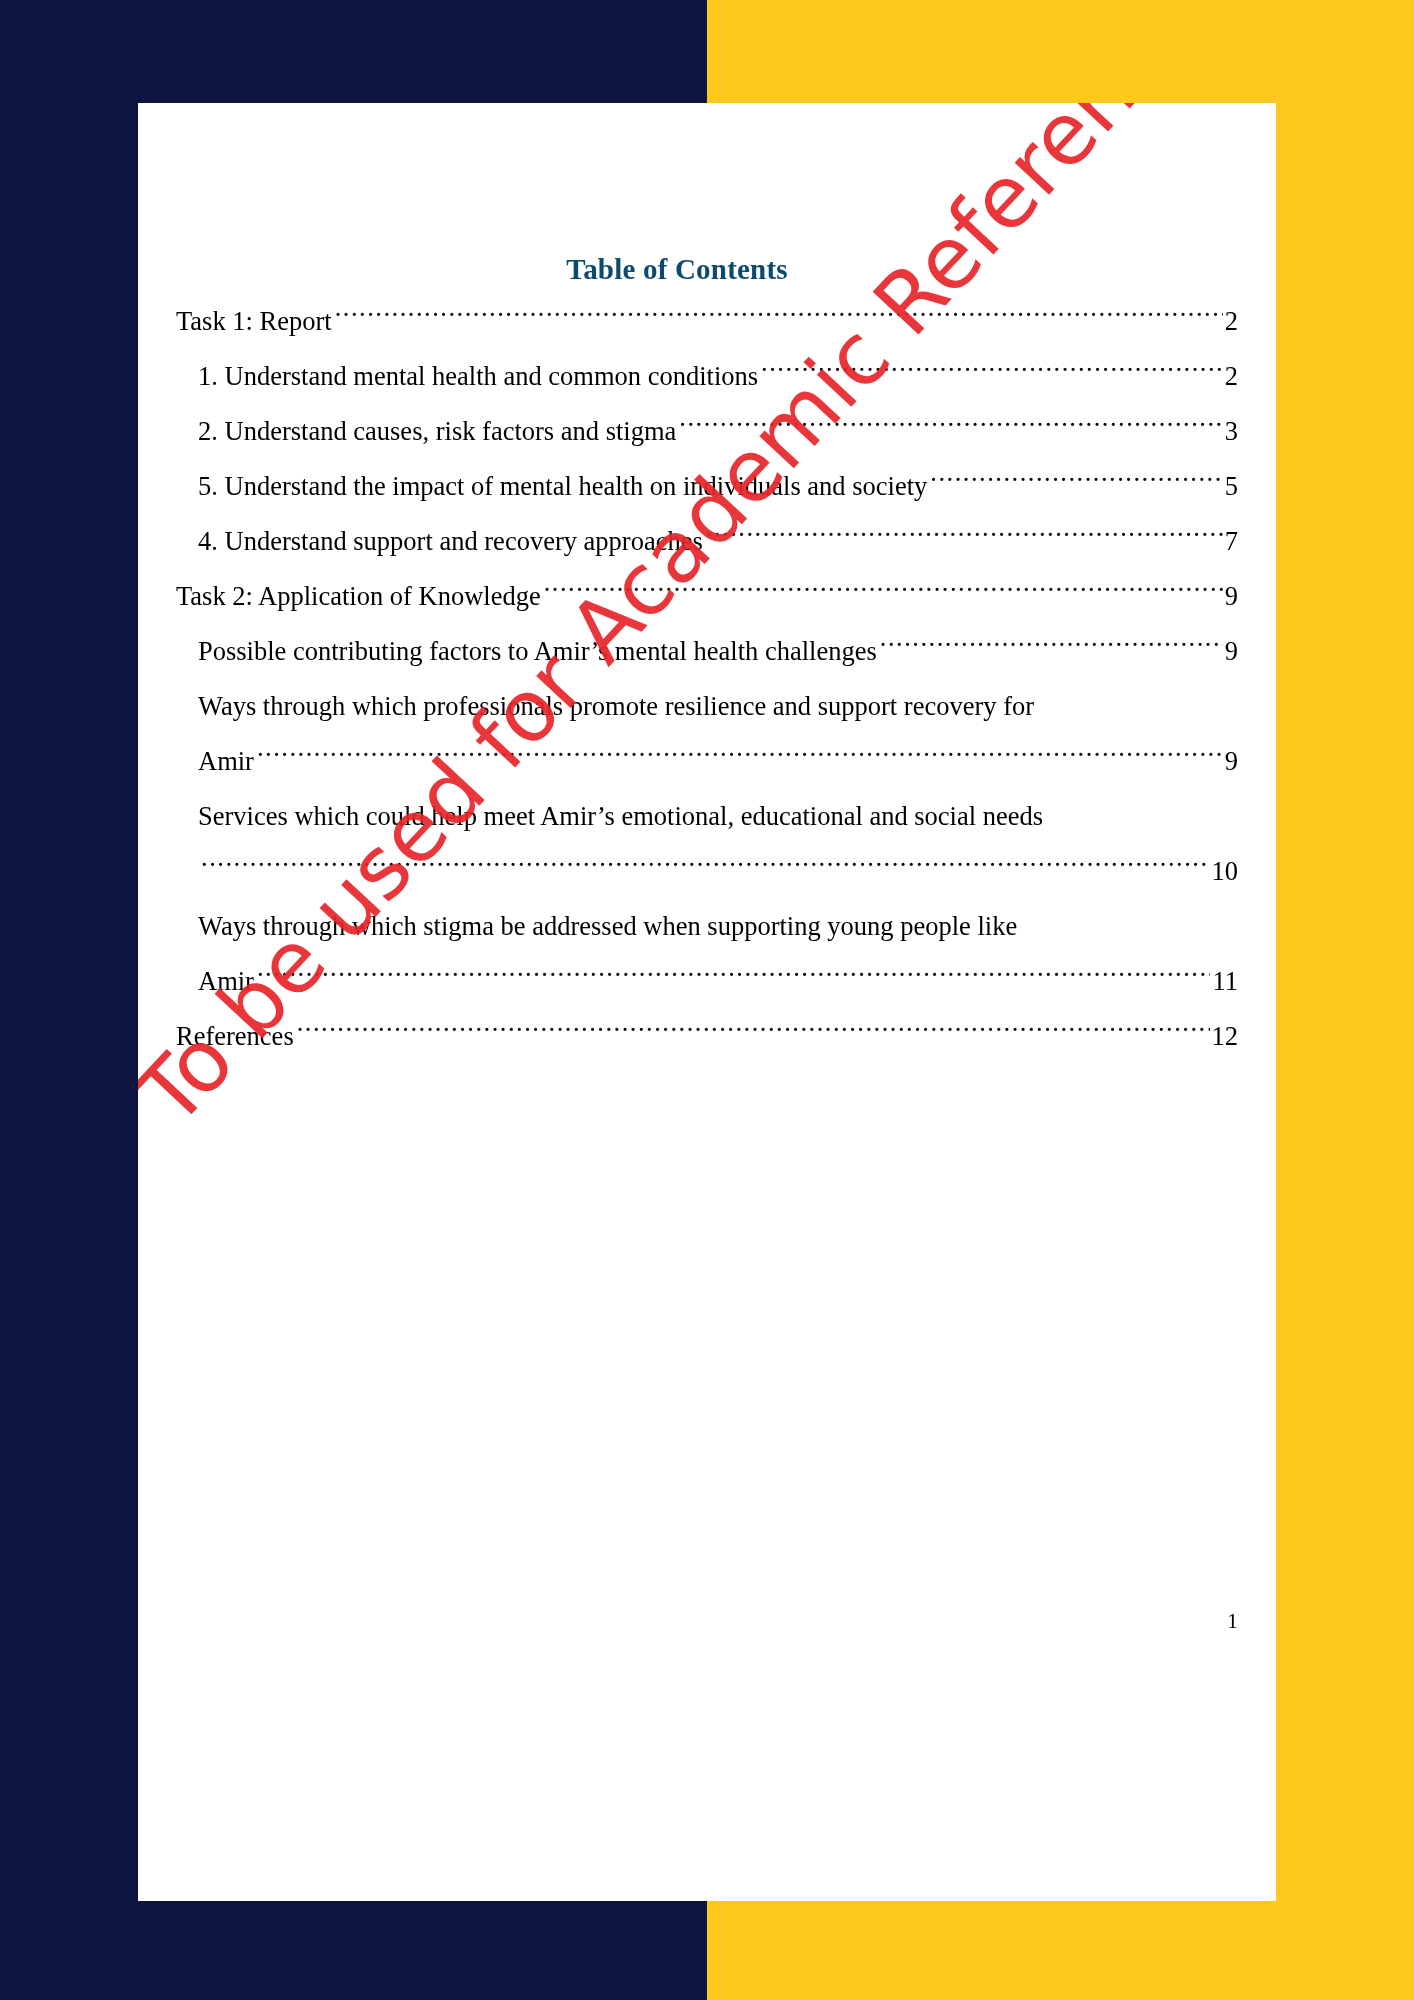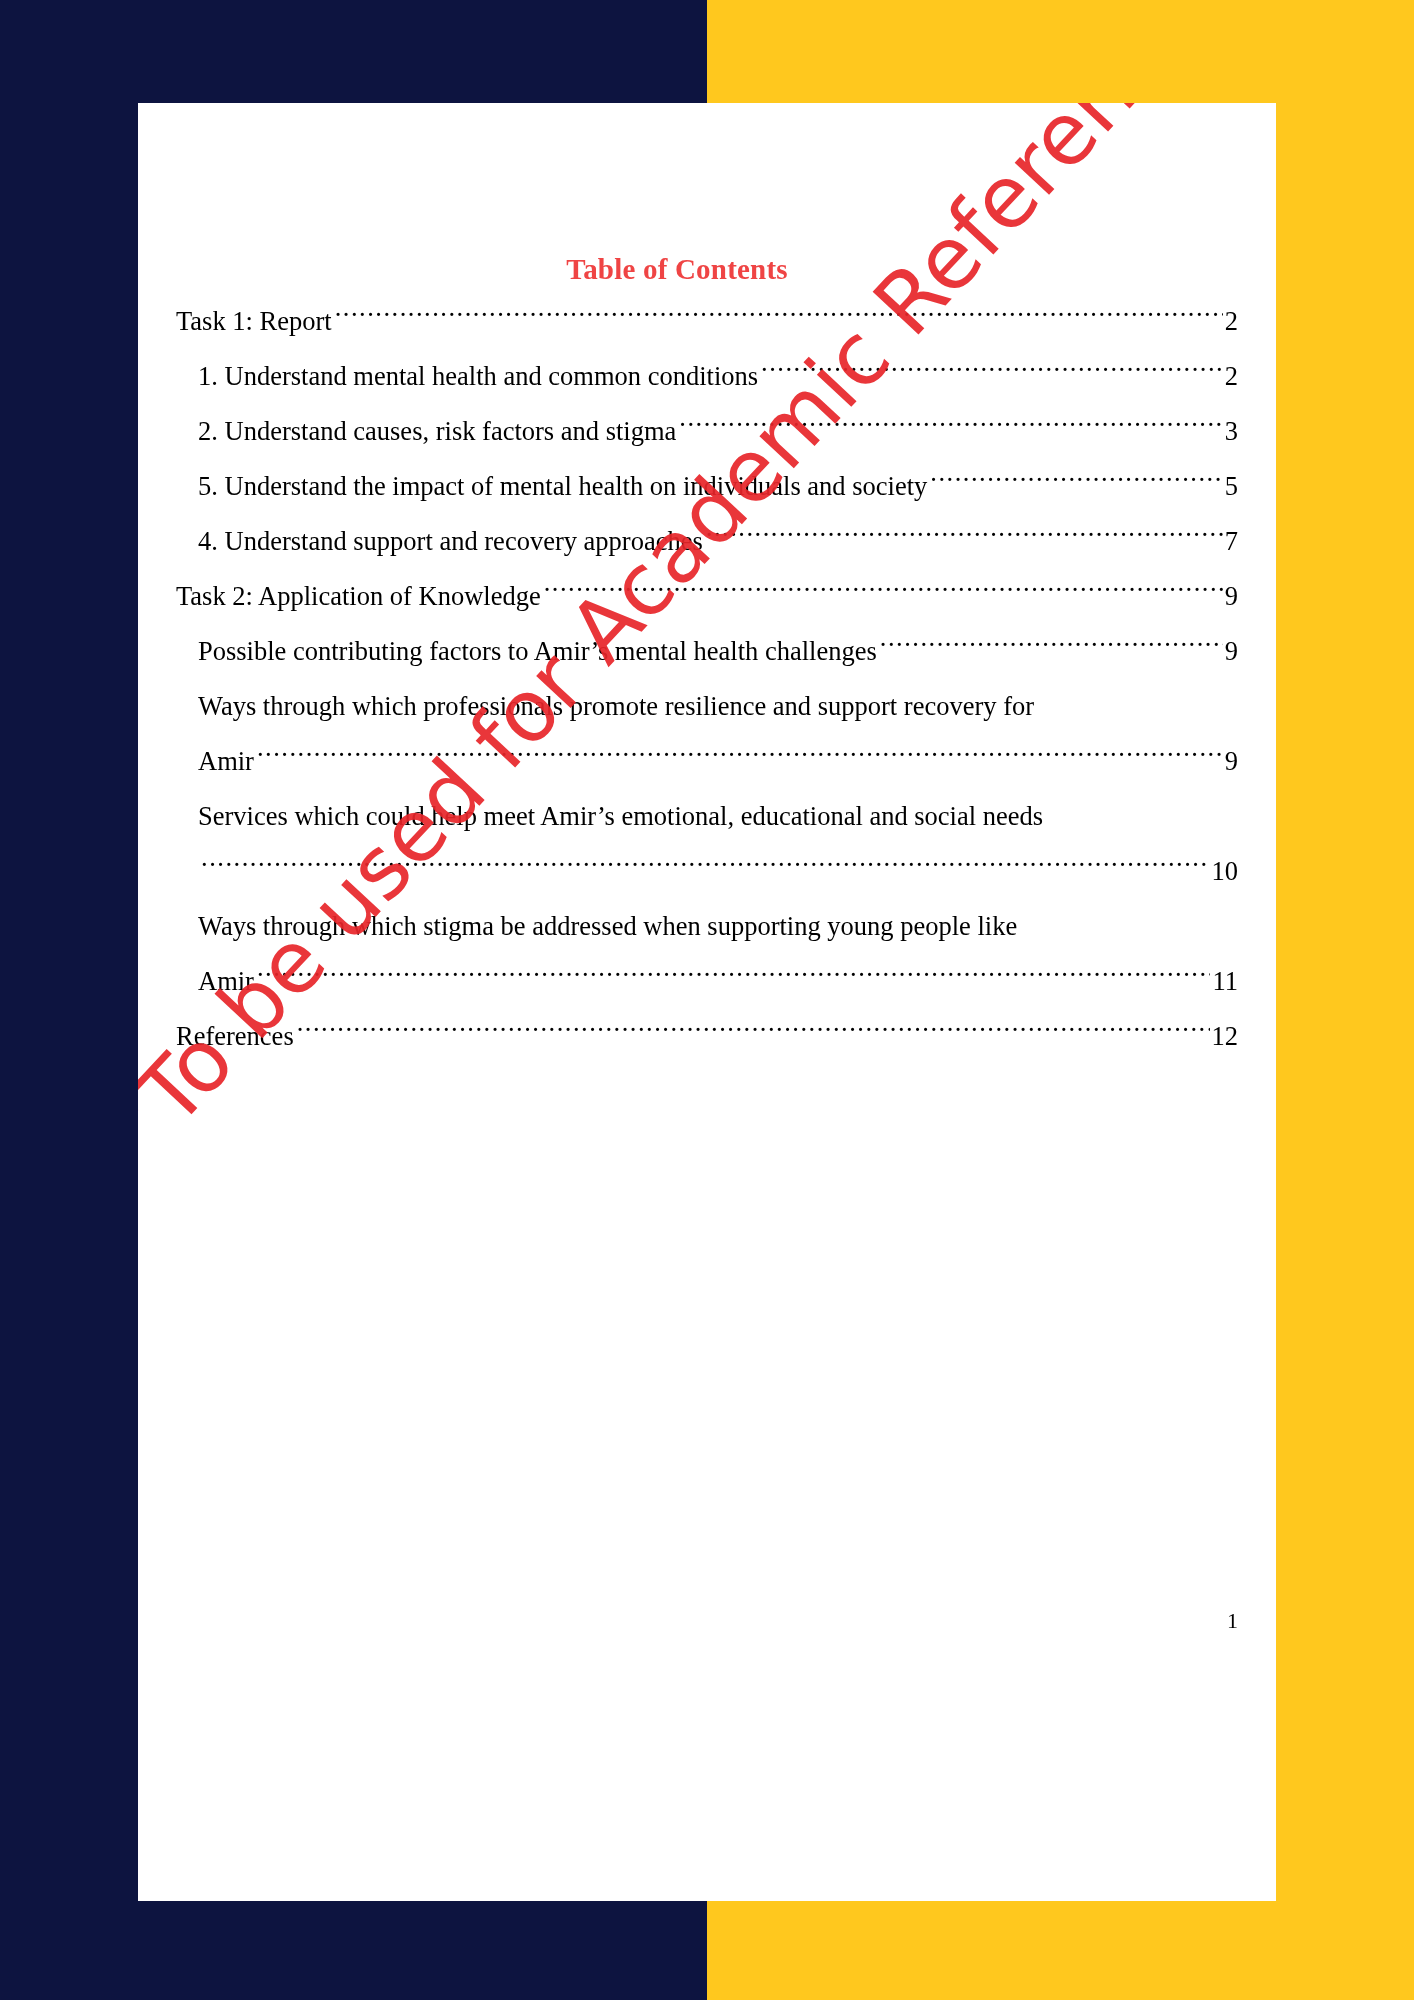--- a/index.html
+++ b/index.html
@@ -44,21 +44,21 @@
     position: absolute;
     left: 38px;
     top: 150px;
     width: 1062px;
   }
 
   .toc-title {
     text-align: center;
     font-weight: bold;
     font-size: 29px;
-    color: #ef4444;
+    color: #0c4a6e;
     margin: 0 0 8px 0;
     letter-spacing: 0.2px;
     padding-right: 60px;
   }
 
   
   .toc-list {
     margin: 0;
     padding: 0;
     list-style: none;

